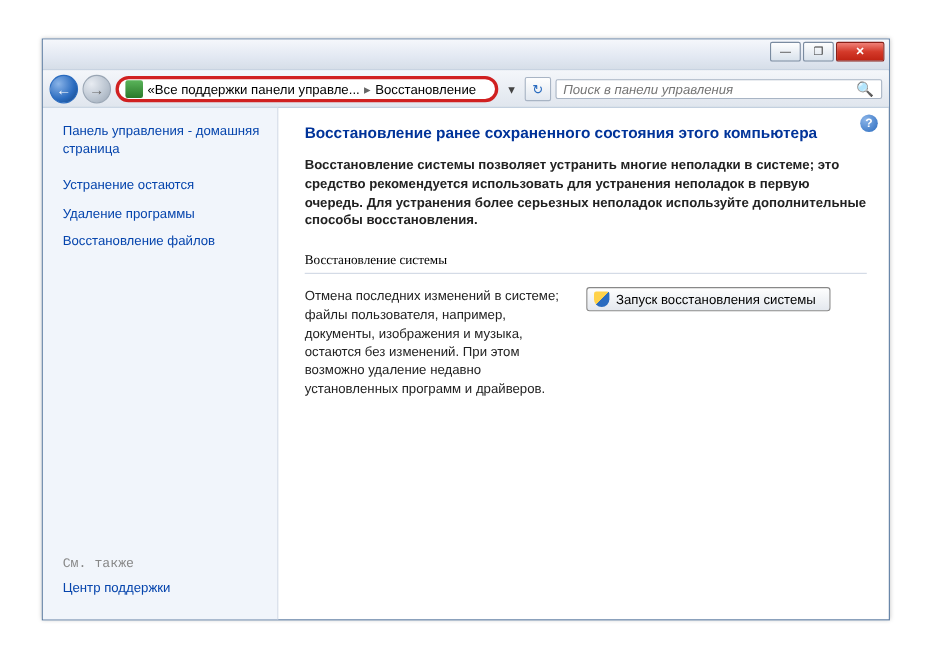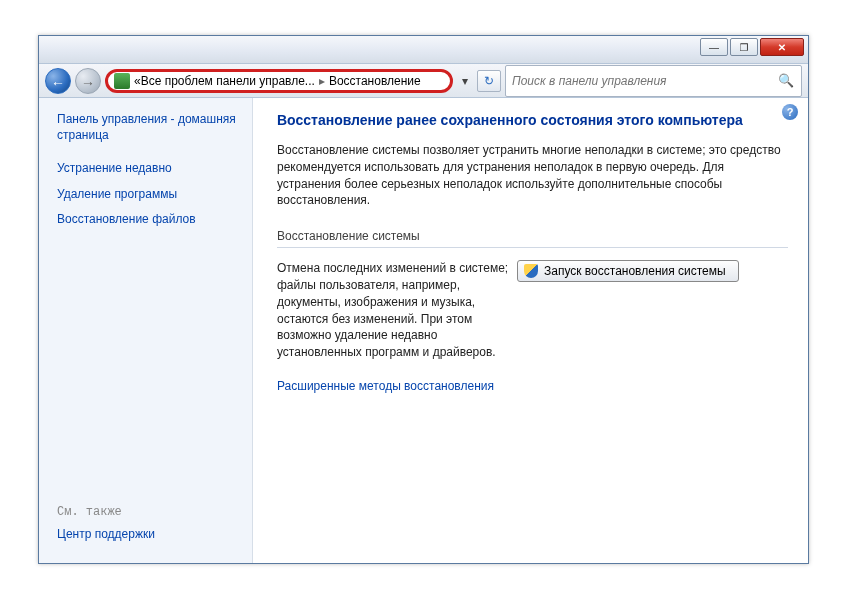--- a/index.html
+++ b/index.html
@@ -94,21 +94,21 @@
 .refresh-btn {
   width: 24px; height: 22px;
   border: 1px solid #a8b4c4;
   background: linear-gradient(to bottom,#fefefe,#e2e8f0);
   display: flex; align-items: center; justify-content: center;
   color: #2a6bbf;
   border-radius: 2px;
 }
 .search-box {
   flex: 1;
-  height: 32px;
+  height: 18px;
   border: 1px solid #a8b4c4;
   background: #fff;
   display: flex; align-items: center;
   padding: 0 6px;
   border-radius: 2px;
 }
 .search-box input {
   flex: 1; border: none; outline: none;
   font-family: inherit; font-size: 12px;
   font-style: italic; color: #888;
@@ -160,31 +160,33 @@
 .main h1 {
   color: #003399;
   font-size: 14px;
   font-weight: bold;
   margin-bottom: 14px;
 }
 .main p.desc {
   color: #222;
   line-height: 1.4;
   margin-bottom: 20px;
+  font-weight: bold;
 }
 .section-title {
-  color: #404040;
+  color: #000000;
   font-size: 12px;
   border-bottom: 1px solid #d0d8e4;
   padding-bottom: 4px;
   margin-bottom: 12px;
+  font-family: Liberation Serif, serif;
 }
 .restore-row {
   display: flex;
-  gap: 4px;
+  gap: 20px;
   align-items: flex-start;
 }
 .restore-desc {
   flex: 0 0 236px;
   line-height: 1.4;
   color: #222;
 }
 .restore-btn {
   padding: 3px 12px 3px 6px;
   border: 1px solid #888;
@@ -219,39 +221,39 @@
     <div class="win-btn close">✕</div>
   </div>
 
   <div class="navbar">
     <div class="nav-back">←</div>
     <div class="nav-fwd">→</div>
 
     <div class="address-wrap">
       <span class="addr-icon"></span>
       <span class="addr-seg">«</span>
-      <span class="addr-seg">Все проблем панели управле...</span>
+      <span class="addr-seg">Все поддержки панели управле...</span>
       <span class="addr-sep">▸</span>
       <span class="addr-seg">Восстановление</span>
     </div>
     <div class="addr-dd">▾</div>
 
     <div class="refresh-btn">↻</div>
 
     <div class="search-box">
       <input type="text" placeholder="Поиск в панели управления" style="">
       <span class="search-icon">🔍</span>
     </div>
   </div>
 
   <div class="body-area">
     <div class="sidebar">
       <a>Панель управления - домашняя страница</a>
       <div style="height:8px"></div>
-      <a>Устранение недавно</a>
+      <a>Устранение остаются</a>
       <a>Удаление программы</a>
       <a>Восстановление файлов</a>
       <div class="spacer"></div>
       <div class="see-also">См. также</div>
       <a>Центр поддержки</a>
     </div>
 
     <div class="main">
       <div class="help-icn">?</div>
 
@@ -262,17 +264,16 @@
       <div class="section-title">Восстановление системы</div>
 
       <div class="restore-row">
         <div class="restore-desc">Отмена последних изменений в системе; файлы пользователя, например, документы, изображения и музыка, остаются без изменений. При этом возможно удаление недавно установленных программ и драйверов.</div>
         <button class="restore-btn">
           <span class="shield"></span>
           <span>Запуск восстановления системы</span>
         </button>
       </div>
 
-      <a class="adv-link">Расширенные методы восстановления</a>
     </div>
   </div>
 
 </div>
 
 </body></html>

